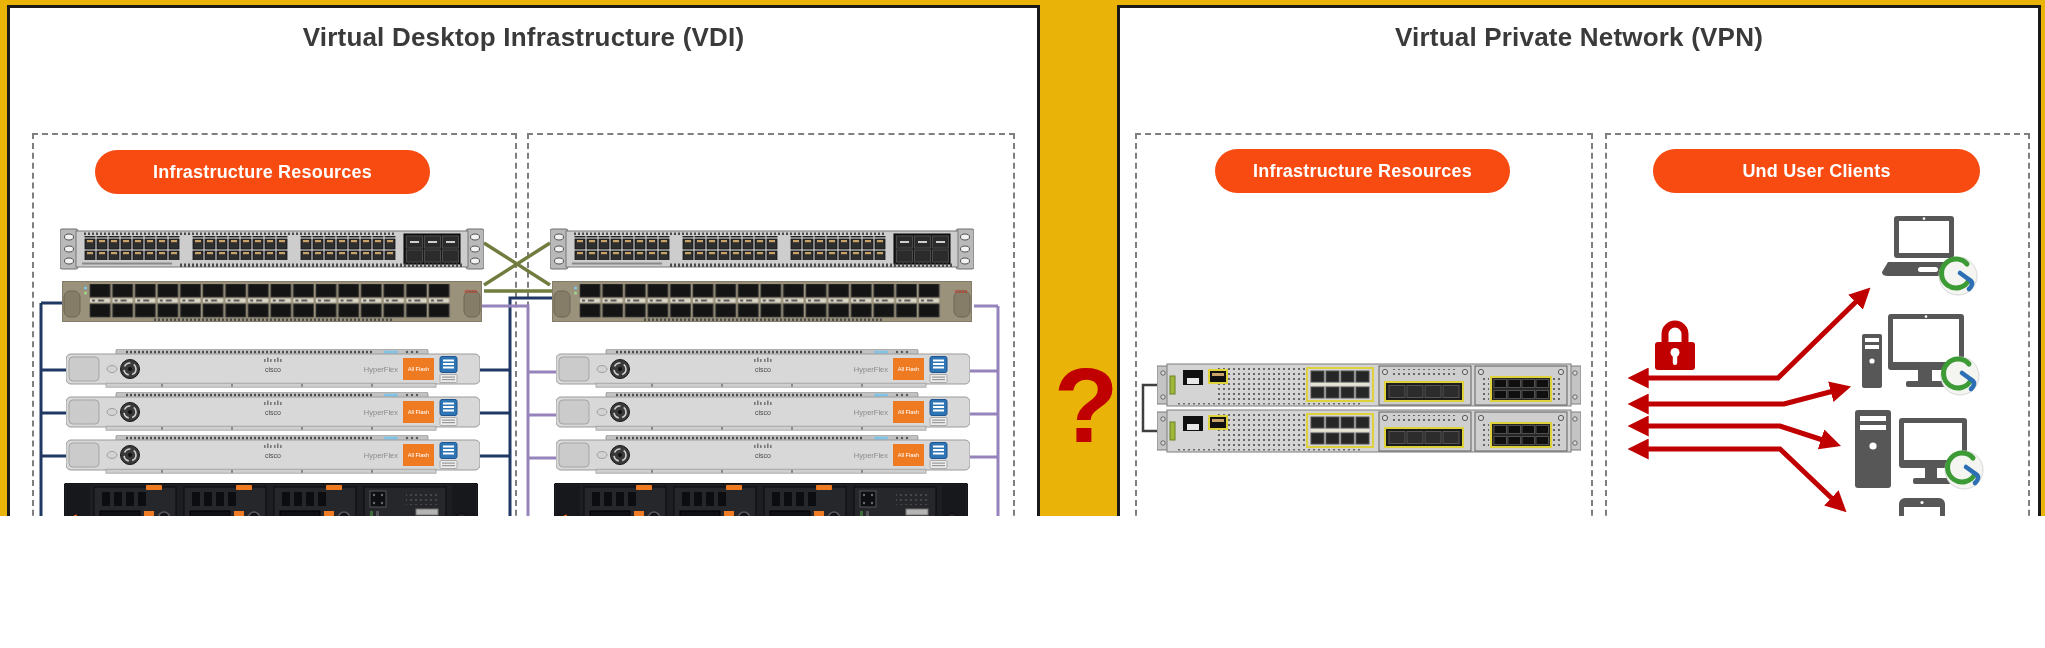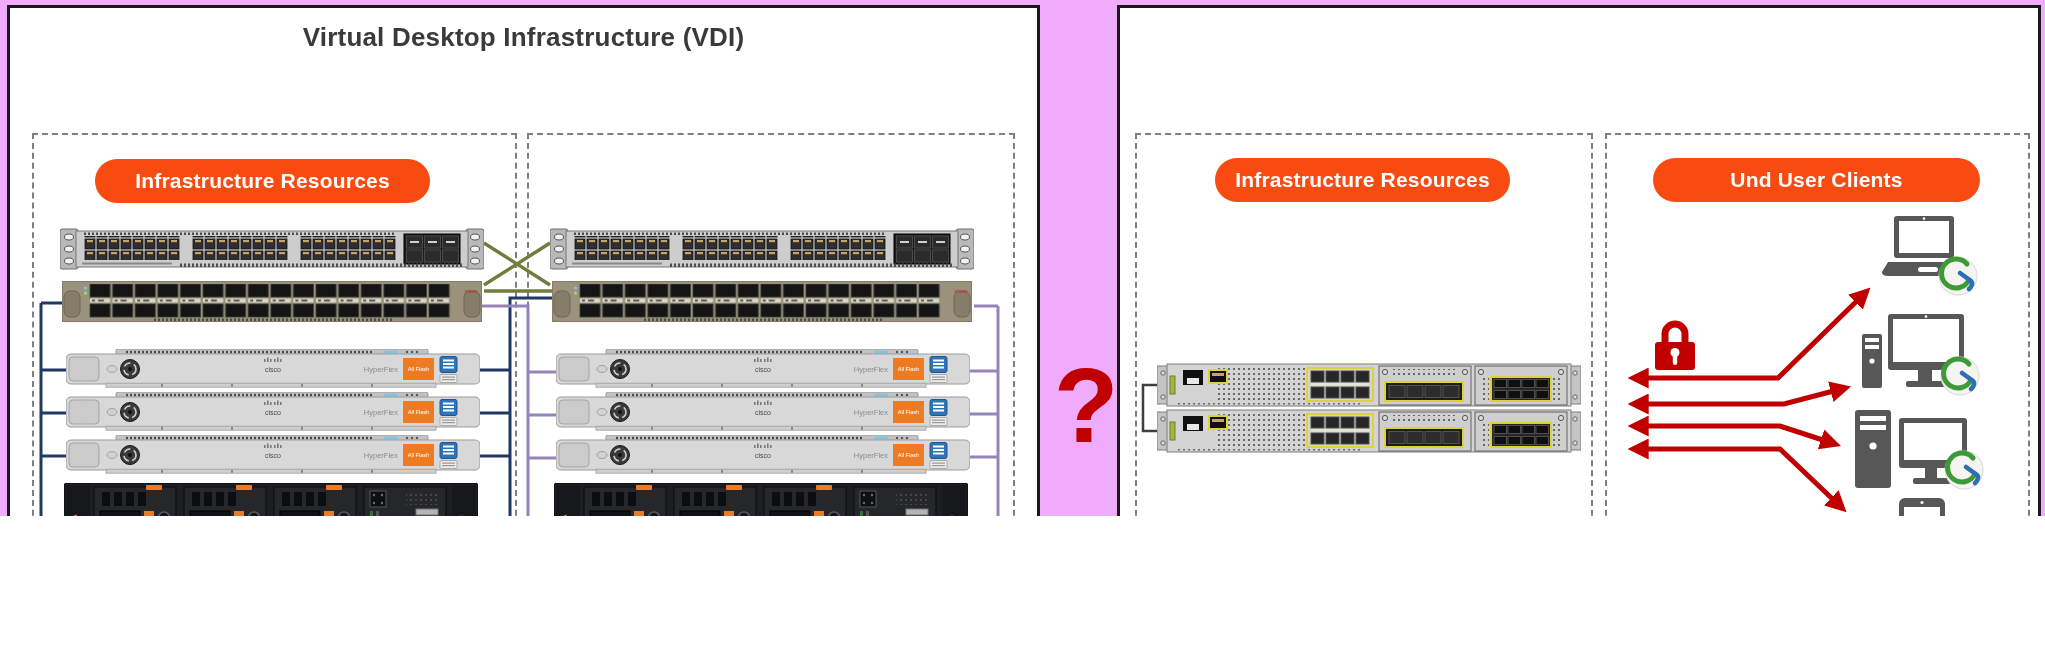--- a/index.html
+++ b/index.html
@@ -1,29 +1,29 @@
 <!DOCTYPE html>
 <html style="--accent-orange: #f84b11; --alert-red: #c00000; --navy-link: #1f3864; --purple-link: #9683bc; --olive-link: #717d3e; --pure-orange: #f26722; --hyperflex-badge-orange: #ee7b22; --firewall-highlight-yellow: #ded23a;"><head>
 <meta charset="utf-8">
 <style>
   html,body{margin:0;padding:0;background:#fff;font-family:"Liberation Sans",sans-serif;}
-  #canvas{position:relative;width:2045px;height:516px;background:#f0abfc;overflow:hidden;}
+  #canvas{position:relative;width:2045px;height:516px;background:#eab308;overflow:hidden;}
   .outer-box{position:absolute;border:3px solid #191919;background:#fff;box-sizing:border-box;}
   .box-vdi{left:7px;top:5px;width:1033px;height:638px;}
   .box-vpn{left:1117px;top:5px;width:924px;height:638px;}
   .box-title{position:absolute;text-align:center;font-size:26px;font-weight:700;color:#3a3a3a;letter-spacing:.2px;}
   .title-vdi{left:7px;top:22px;width:1033px;}
   .title-vpn{left:1117px;top:22px;width:924px;}
   .sub-box{position:absolute;border:2px dashed #7f7f7f;box-sizing:border-box;background:transparent;}
   .sb-vdi-infra{left:32px;top:133px;width:485px;height:482px;}
   .sb-vdi-worker{left:527px;top:133px;width:488px;height:482px;}
   .sb-vpn-infra{left:1135px;top:133px;width:458px;height:482px;}
   .sb-vpn-clients{left:1605px;top:133px;width:425px;height:482px;}
   .pill{position:absolute;height:44px;border-radius:22px;background:var(--accent-orange,#f84b11);color:#fff;
-        font-size:21px;font-weight:600;display:flex;align-items:center;justify-content:center;letter-spacing:.2px;margin-top:9px;}
+        font-size:18px;font-weight:600;display:flex;align-items:center;justify-content:center;letter-spacing:.2px;}
   .pill-vdi-infra{left:95px;top:150px;width:335px;}
   .pill-vdi-worker{left:618px;top:150px;width:305px;}
   .pill-vpn-infra{left:1215px;top:149px;width:295px;}
   .pill-vpn-clients{left:1653px;top:149px;width:327px;}
   .dev{position:absolute;}
   .overlay{position:absolute;left:0;top:0;pointer-events:none;}
   .qmark{position:absolute;left:1036px;top:352px;width:100px;text-align:center;
          font-size:106px;line-height:1;font-weight:700;color:var(--alert-red,#c00000);}
   .lk{fill:none;stroke-width:3;}
   .lk-navy{stroke:var(--navy-link,#1f3864);}
@@ -318,20 +318,21 @@
         <circle cx="22" cy="34.5" r="4.5" fill="#fff"></circle>
         <rect x="19.8" y="36" width="4.4" height="11" rx="2.2" fill="#fff"></rect>
       </symbol>
     </defs>
   </svg>
 
   <section class="outer-box box-vdi"></section>
   <section class="outer-box box-vpn"></section>
 
   <div class="box-title title-vdi">Virtual Desktop Infrastructure (VDI)</div>
+  <div class="box-title title-vpn">Virtual Private Network (VPN)</div>
 
   <div class="sub-box sb-vdi-infra"></div>
   <div class="sub-box sb-vdi-worker"></div>
   <div class="sub-box sb-vpn-infra"></div>
   <div class="sub-box sb-vpn-clients"></div>
 
   <svg class="overlay" width="2045" height="648" viewBox="0 0 2045 648">
     <g>
       <path class="lk lk-navy" d="M41,303 V521 M41,303 H64 M41,370 H70 M41,413 H70 M41,456 H70 M41,521 H66"></path>
       <path class="lk lk-navy" d="M552,298 H510 V521 H478 M510,370 H480 M510,413 H480 M510,456 H480"></path>

